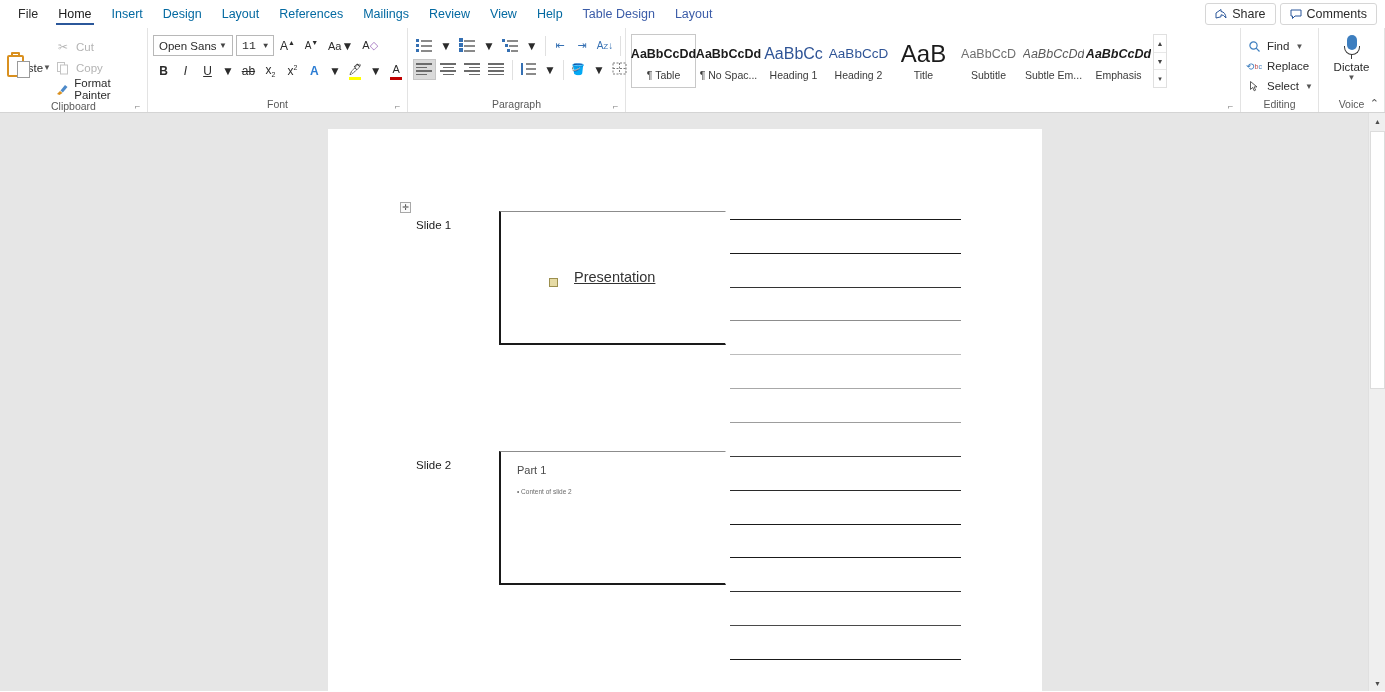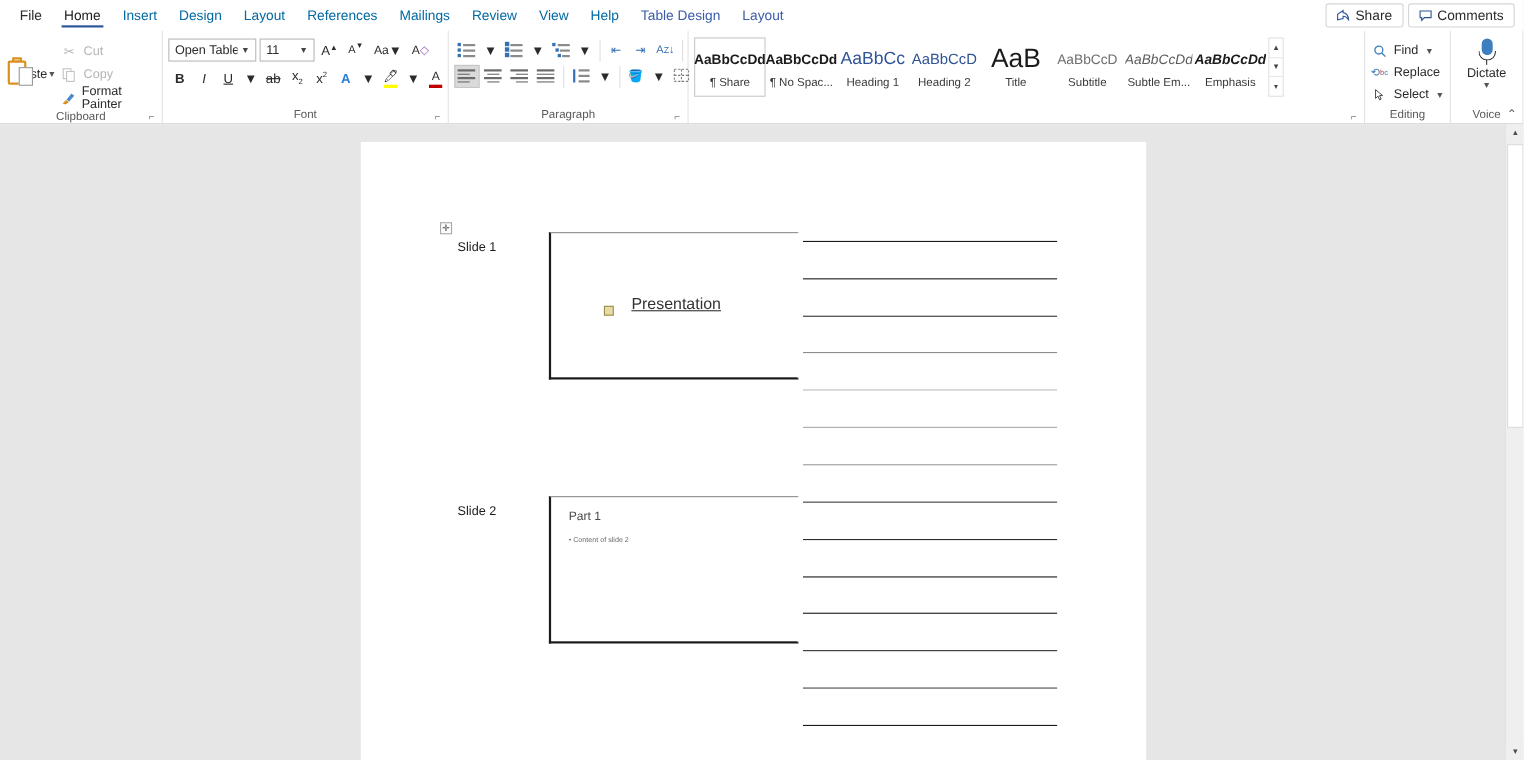--- a/index.html
+++ b/index.html
@@ -129,21 +129,21 @@
     height: 21px;
     border: 1px solid #b8b8b8;
     background: #fff;
     display: flex; align-items: center;
     font-size: 11.5px; color: #2b2b2b;
     padding: 0 2px 0 5px;
   }
   .combo .cname { flex: 1; white-space: nowrap; overflow: hidden; }
   .combo .cv { font-size: 8px; color: #444; padding: 0 3px; }
   .font-name { width: 80px; }
-  .font-size { width: 50px; }
+  .font-size { width: 38px; font-family: Liberation Mono, monospace; }
   .icbtn {
     height: 21px; min-width: 21px;
     display: flex; align-items: center; justify-content: center;
     font-size: 12px; color: #2b2b2b;
     padding: 0 2px;
     border: 1px solid transparent;
   }
   .icbtn.sel { background: #dadada; border-color: #c6c6c6; }
   .font-row2 { display: flex; align-items: center; gap: 1px; padding-top: 4px; }
   .sup { font-size: 7px; vertical-align: super; }
@@ -382,21 +382,21 @@
       </div>
     </div>
     <div class="rgroup-label">Clipboard</div>
     <div class="dlg">⌐</div>
   </div>
 
   <div class="rgroup fontg">
     <div class="rgroup-body" style="flex-direction:column">
       <div class="font-row1">
         <div class="combo font-name">
-          <span class="cname">Open Table</span>
+          <span class="cname">Open Sans</span>
           <span class="cv">▼</span>
         </div>
         <div class="combo font-size">
           <span class="cname">11</span>
           <span class="cv">▼</span>
         </div>
         <div class="icbtn">
           <span>A<span class="sup">▲</span></span>
         </div>
         <div class="icbtn">
@@ -587,21 +587,21 @@
     </div>
     <div class="rgroup-label">Paragraph</div>
     <div class="dlg">⌐</div>
   </div>
 
   <div class="rgroup stylesg">
     <div class="rgroup-body">
       <div class="sgal">
         <div class="style-item sel">
           <span class="style-prev" style="font-weight:700">AaBbCcDd</span>
-          <span class="style-name">¶ Share</span>
+          <span class="style-name">¶ Table</span>
         </div>
         <div class="style-item">
           <span class="style-prev" style="font-weight:700">AaBbCcDd</span>
           <span class="style-name">¶ No Spac...</span>
         </div>
         <div class="style-item">
           <span class="style-prev" style="font-size:16px;color:#2f5496">AaBbCc</span>
           <span class="style-name">Heading 1</span>
         </div>
         <div class="style-item">

